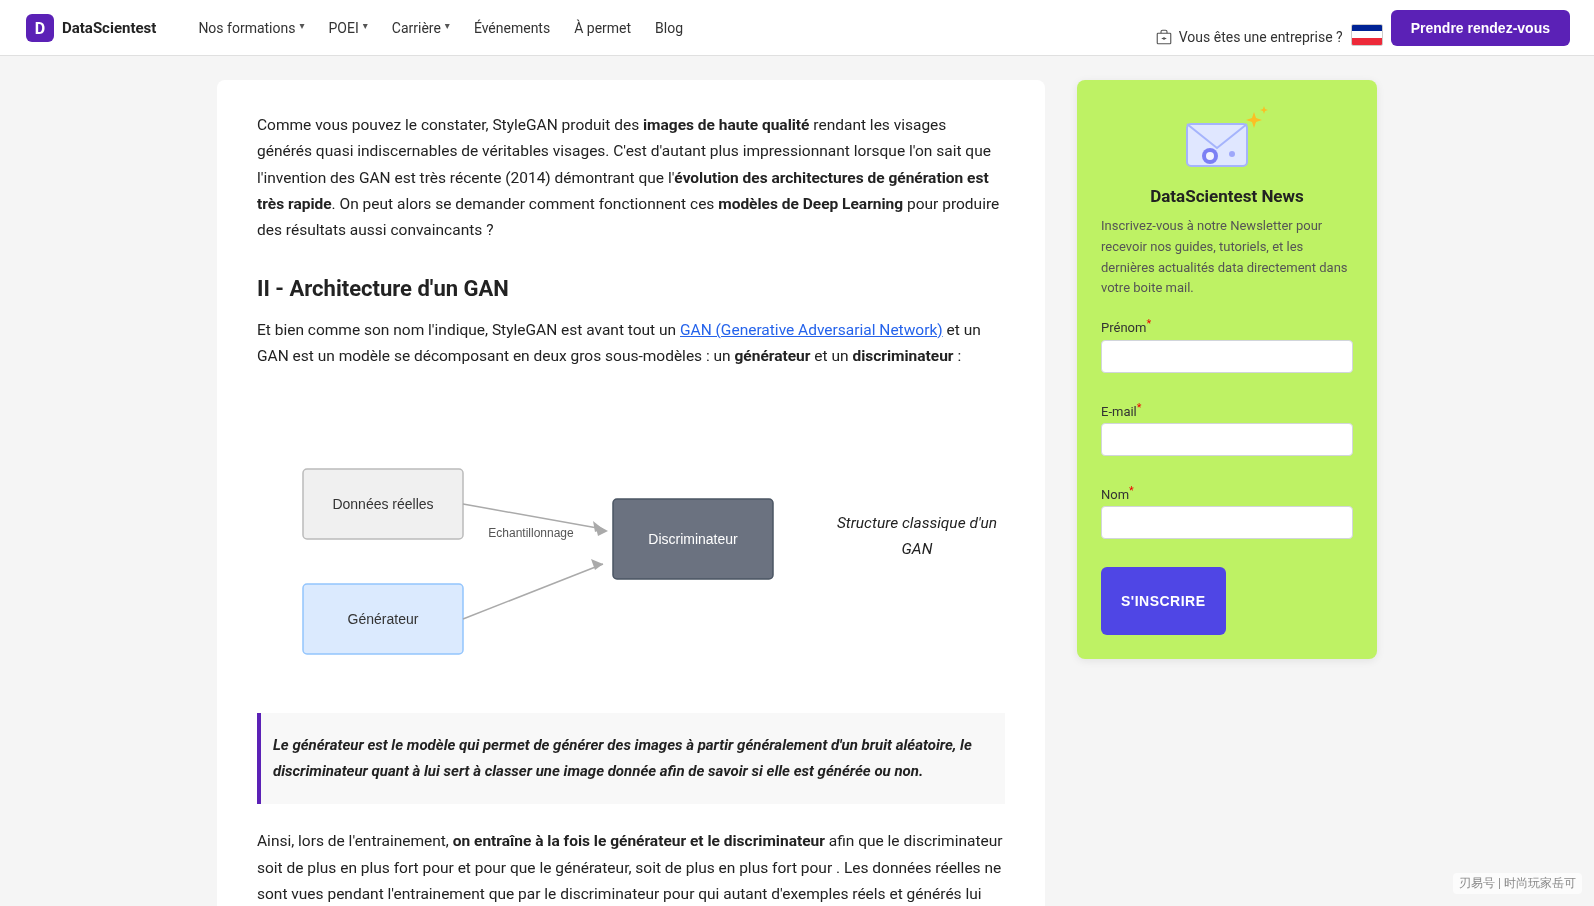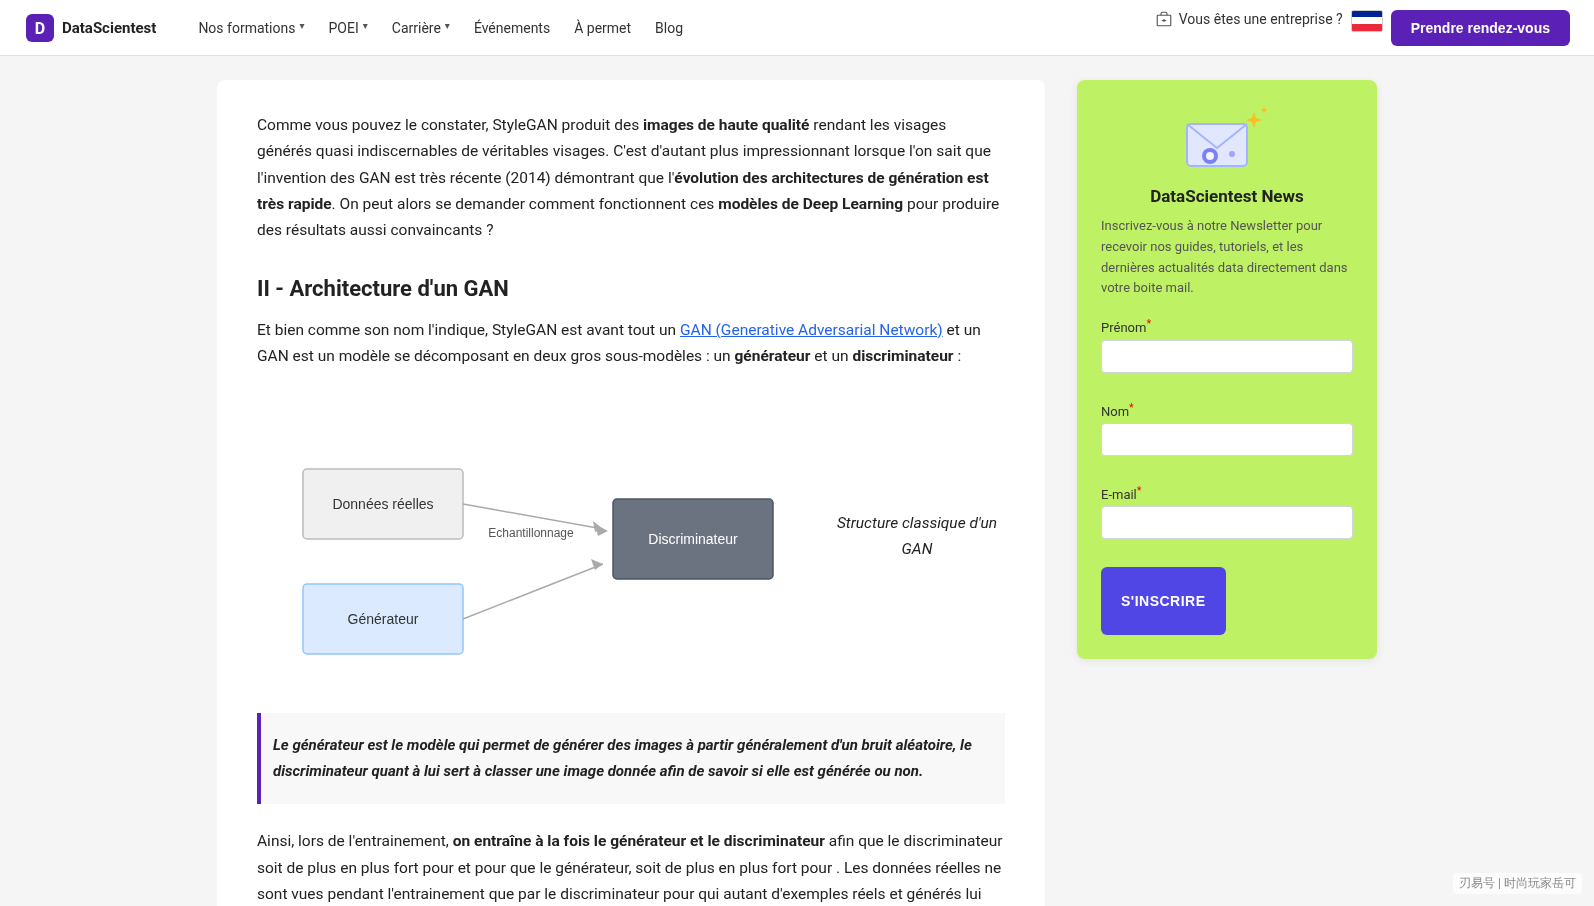--- a/index.html
+++ b/index.html
@@ -55,21 +55,21 @@
       cursor: pointer;
       border-radius: 4px;
       white-space: nowrap;
     }
     .nav-chevron {
       font-size: 10px;
       color: #555;
     }
     .navbar-right {
       display: flex;
-      align-items: flex-start;
+      align-items: flex-end;
       gap: 8px;
       margin-left: auto;
     }
     .enterprise-link {
       display: flex;
       align-items: center;
       gap: 6px;
       font-size: 14px;
       color: #333;
       cursor: pointer;
@@ -408,32 +408,32 @@
 
       <div class="form-group">
         <label class="form-label">
           <span>Prénom</span><sup>*</sup>
         </label>
         <input class="form-input" type="text" style="">
       </div>
 
       <div class="form-group">
         <label class="form-label">
+          <span>E-mail</span><sup>*</sup>
+        </label>
+        <input class="form-input" type="email" style="">
+      </div>
+
+      <div class="form-group">
+        <label class="form-label">
           <span>Nom</span><sup>*</sup>
         </label>
         <input class="form-input" type="text" style="">
       </div>
 
-      <div class="form-group">
-        <label class="form-label">
-          <span>E-mail</span><sup>*</sup>
-        </label>
-        <input class="form-input" type="email" style="">
-      </div>
-
 
       <button class="btn-subscribe">S'INSCRIRE</button>
     </div>
   </aside>
 
 </div>
 
 <div class="watermark">刃易号 | 时尚玩家岳可</div>
 
 </body></html>

